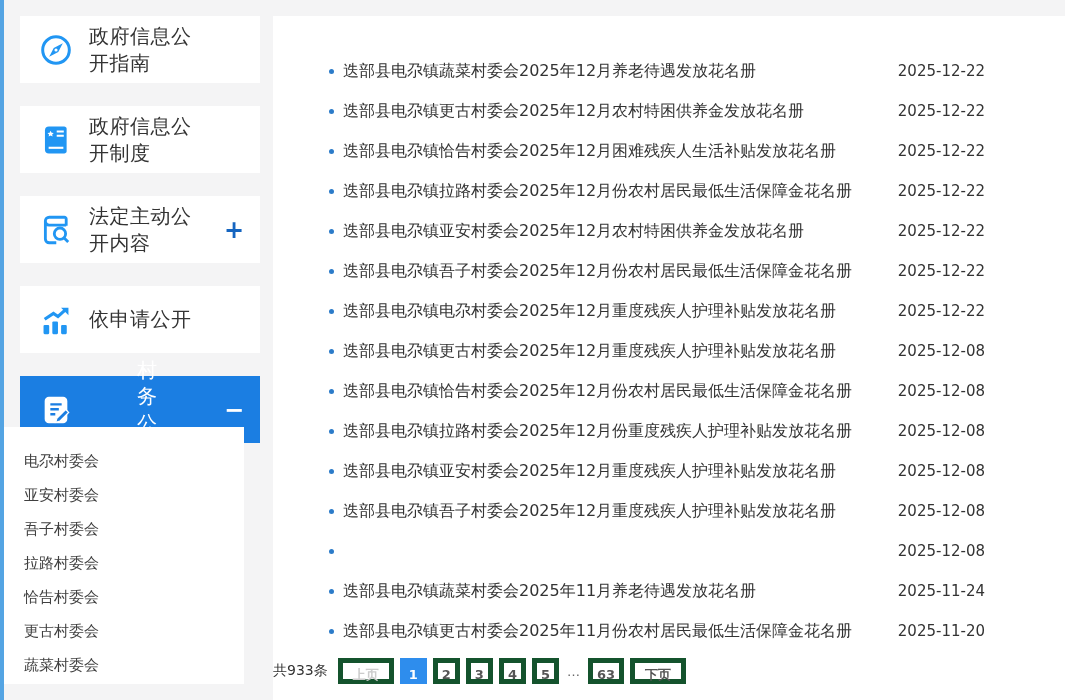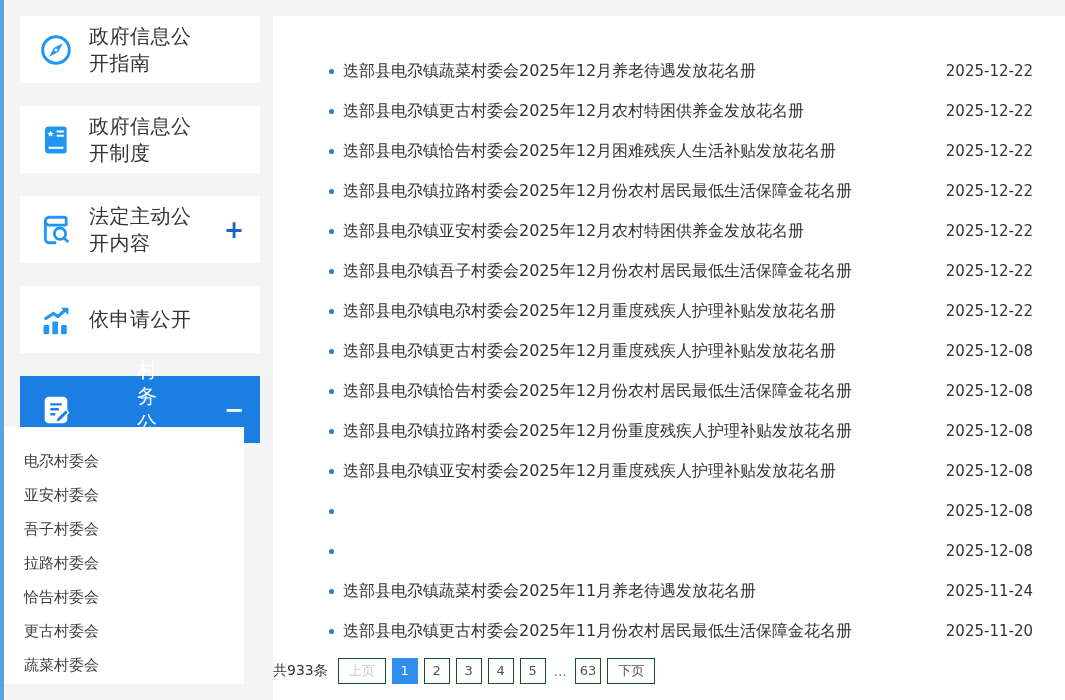--- a/index.html
+++ b/index.html
@@ -39,35 +39,36 @@
     height:34px;line-height:34px;padding-left:20px;font-size:15px;color:#404040;cursor:pointer;
   }
 
   
   .main{
     position:absolute;left:273px;top:16px;width:792px;height:684px;background:#fff;
     box-sizing:border-box;padding-top:35px;
   }
   .doc-row{
     height:40px;display:flex;align-items:center;
-    padding-left:56px;padding-right:32px;box-sizing:border-box;cursor:pointer;
+    padding-left:56px;padding-right:80px;box-sizing:border-box;cursor:pointer;
   }
   .bullet{width:5px;height:5px;border-radius:50%;background:#2b7bc9;margin-right:9px;flex:0 0 5px;}
   .doc-title{font-size:16px;color:#333;white-space:nowrap;overflow:hidden;}
   .doc-date{margin-left:auto;font-size:15px;color:#333;white-space:nowrap;padding-left:20px;}
 
   
   .pager{
     margin-top:7px;display:flex;justify-content:flex-start;align-items:center;gap:6px;
   }
   .pager .total{font-size:14px;color:#333;margin-right:4px;}
   .pg-btn{
     min-width:26px;height:26px;line-height:24px;text-align:center;font-size:13px;
-    border:1px solid #14532d;background:#fff;color:#555;box-sizing:border-box;cursor:pointer;
+    border:5px solid #14532d;background:#fff;color:#555;box-sizing:border-box;cursor:pointer;
     padding:0 4px;
+    font-weight:bold;
   }
   .pg-btn.wide{padding:0 10px;}
   .pg-btn.disabled{color:#ccc;cursor:default;}
   .pg-btn.active{background:#2e8ded;border-color:#2e8ded;color:#fff;}
   .pg-ellipsis{font-size:13px;color:#666;padding:0 2px;}
 </style>
 </head>
 <body>
 
 <div class="page">
@@ -194,20 +195,21 @@
           <span class="doc-title">迭部县电尕镇拉路村委会2025年12月份重度残疾人护理补贴发放花名册</span>
           <span class="doc-date">2025-12-08</span>
         </div>
         <div class="doc-row">
           <span class="bullet"></span>
           <span class="doc-title">迭部县电尕镇亚安村委会2025年12月重度残疾人护理补贴发放花名册</span>
           <span class="doc-date">2025-12-08</span>
         </div>
         <div class="doc-row">
           <span class="bullet"></span>
+          <span class="doc-title">迭部县电尕镇吾子村委会2025年12月重度残疾人护理补贴发放花名册</span>
           <span class="doc-date">2025-12-08</span>
         </div>
         <div class="doc-row">
           <span class="bullet"></span>
           <span class="doc-date">2025-12-08</span>
         </div>
         <div class="doc-row">
           <span class="bullet"></span>
           <span class="doc-title">迭部县电尕镇蔬菜村委会2025年11月养老待遇发放花名册</span>
           <span class="doc-date">2025-11-24</span>

